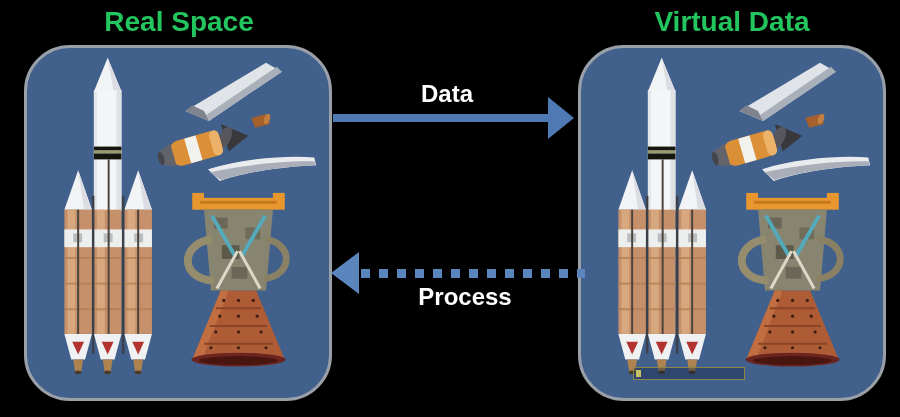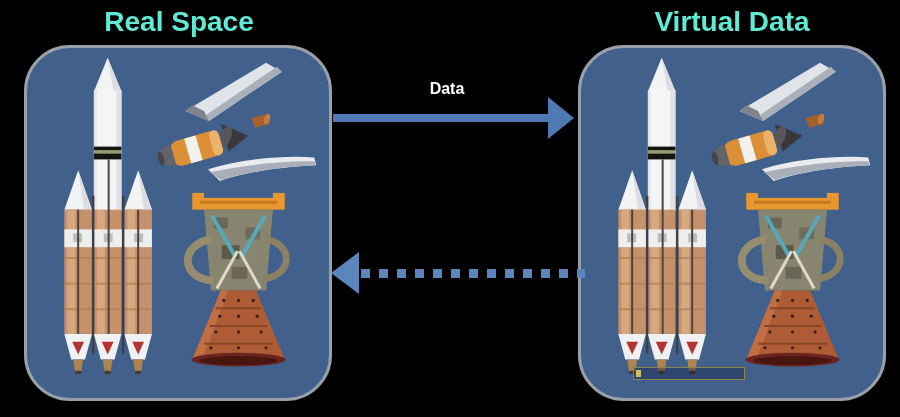--- a/index.html
+++ b/index.html
@@ -1,18 +1,18 @@
 <!DOCTYPE html>
 <html><head>
 <meta charset="utf-8">
 <style>
   html,body{margin:0;padding:0;background:#000;}
   .stage{position:relative;width:900px;height:417px;background:#000;overflow:hidden;
          font-family:"Liberation Sans",sans-serif;}
-  .title{position:absolute;top:6px;width:308px;text-align:center;color:#5eead4;
+  .title{position:absolute;top:6px;width:308px;text-align:center;color:#22c55e;
          font-size:28px;font-weight:bold;}
   .title-left{left:25px;}
   .title-right{left:578px;}
   .panel{position:absolute;top:45px;width:308px;height:356px;background:#41608c;
          border:3px solid #99a0a8;border-radius:46px;box-sizing:border-box;overflow:hidden;}
   .panel-left{left:24px;}
   .panel-right{left:578px;}
   .scene{position:absolute;left:0;top:0;width:100%;height:100%;display:block;}
   .sel-box{position:absolute;left:52px;top:319px;width:112px;height:13px;
            border:1px solid #8a8648;background:rgba(18,32,62,0.38);box-sizing:border-box;}
@@ -20,21 +20,21 @@
   .arrow-shaft{position:absolute;left:333px;top:114px;width:216px;height:8px;background:#4f79b2;}
   .arrow-head-right{position:absolute;left:548px;top:97px;width:0;height:0;
            border-left:26px solid #4f79b2;border-top:21px solid transparent;
            border-bottom:21px solid transparent;}
   .dash-line{position:absolute;left:361px;top:269px;width:224px;height:9px;
            background:repeating-linear-gradient(90deg,#5b85bd 0px,#5b85bd 9px,
            transparent 9px,transparent 18px);}
   .arrow-head-left{position:absolute;left:331px;top:252px;width:0;height:0;
            border-right:28px solid #5b85bd;border-top:21px solid transparent;
            border-bottom:21px solid transparent;}
-  .label{position:absolute;color:#fff;font-weight:bold;font-size:16px;text-align:center;}
+  .label{position:absolute;color:#fff;font-weight:bold;font-size:24px;text-align:center;}
   .label-data{left:387px;top:80px;width:120px;}
   .label-info1{left:375px;top:241px;width:180px;}
   .label-info2{left:375px;top:283px;width:180px;}
   .defs-svg{position:absolute;width:0;height:0;}
 </style>
 </head>
 <body>
 
 <div class="stage">
 
@@ -165,14 +165,15 @@
       <span class="sel-tick"></span>
     </div>
   </div>
 
   <div class="arrow-shaft"></div>
   <div class="arrow-head-right"></div>
   <div class="label label-data">Data</div>
 
   <div class="dash-line"></div>
   <div class="arrow-head-left"></div>
+  <div class="label label-info2">Process</div>
 
 </div>
 
 </body></html>

